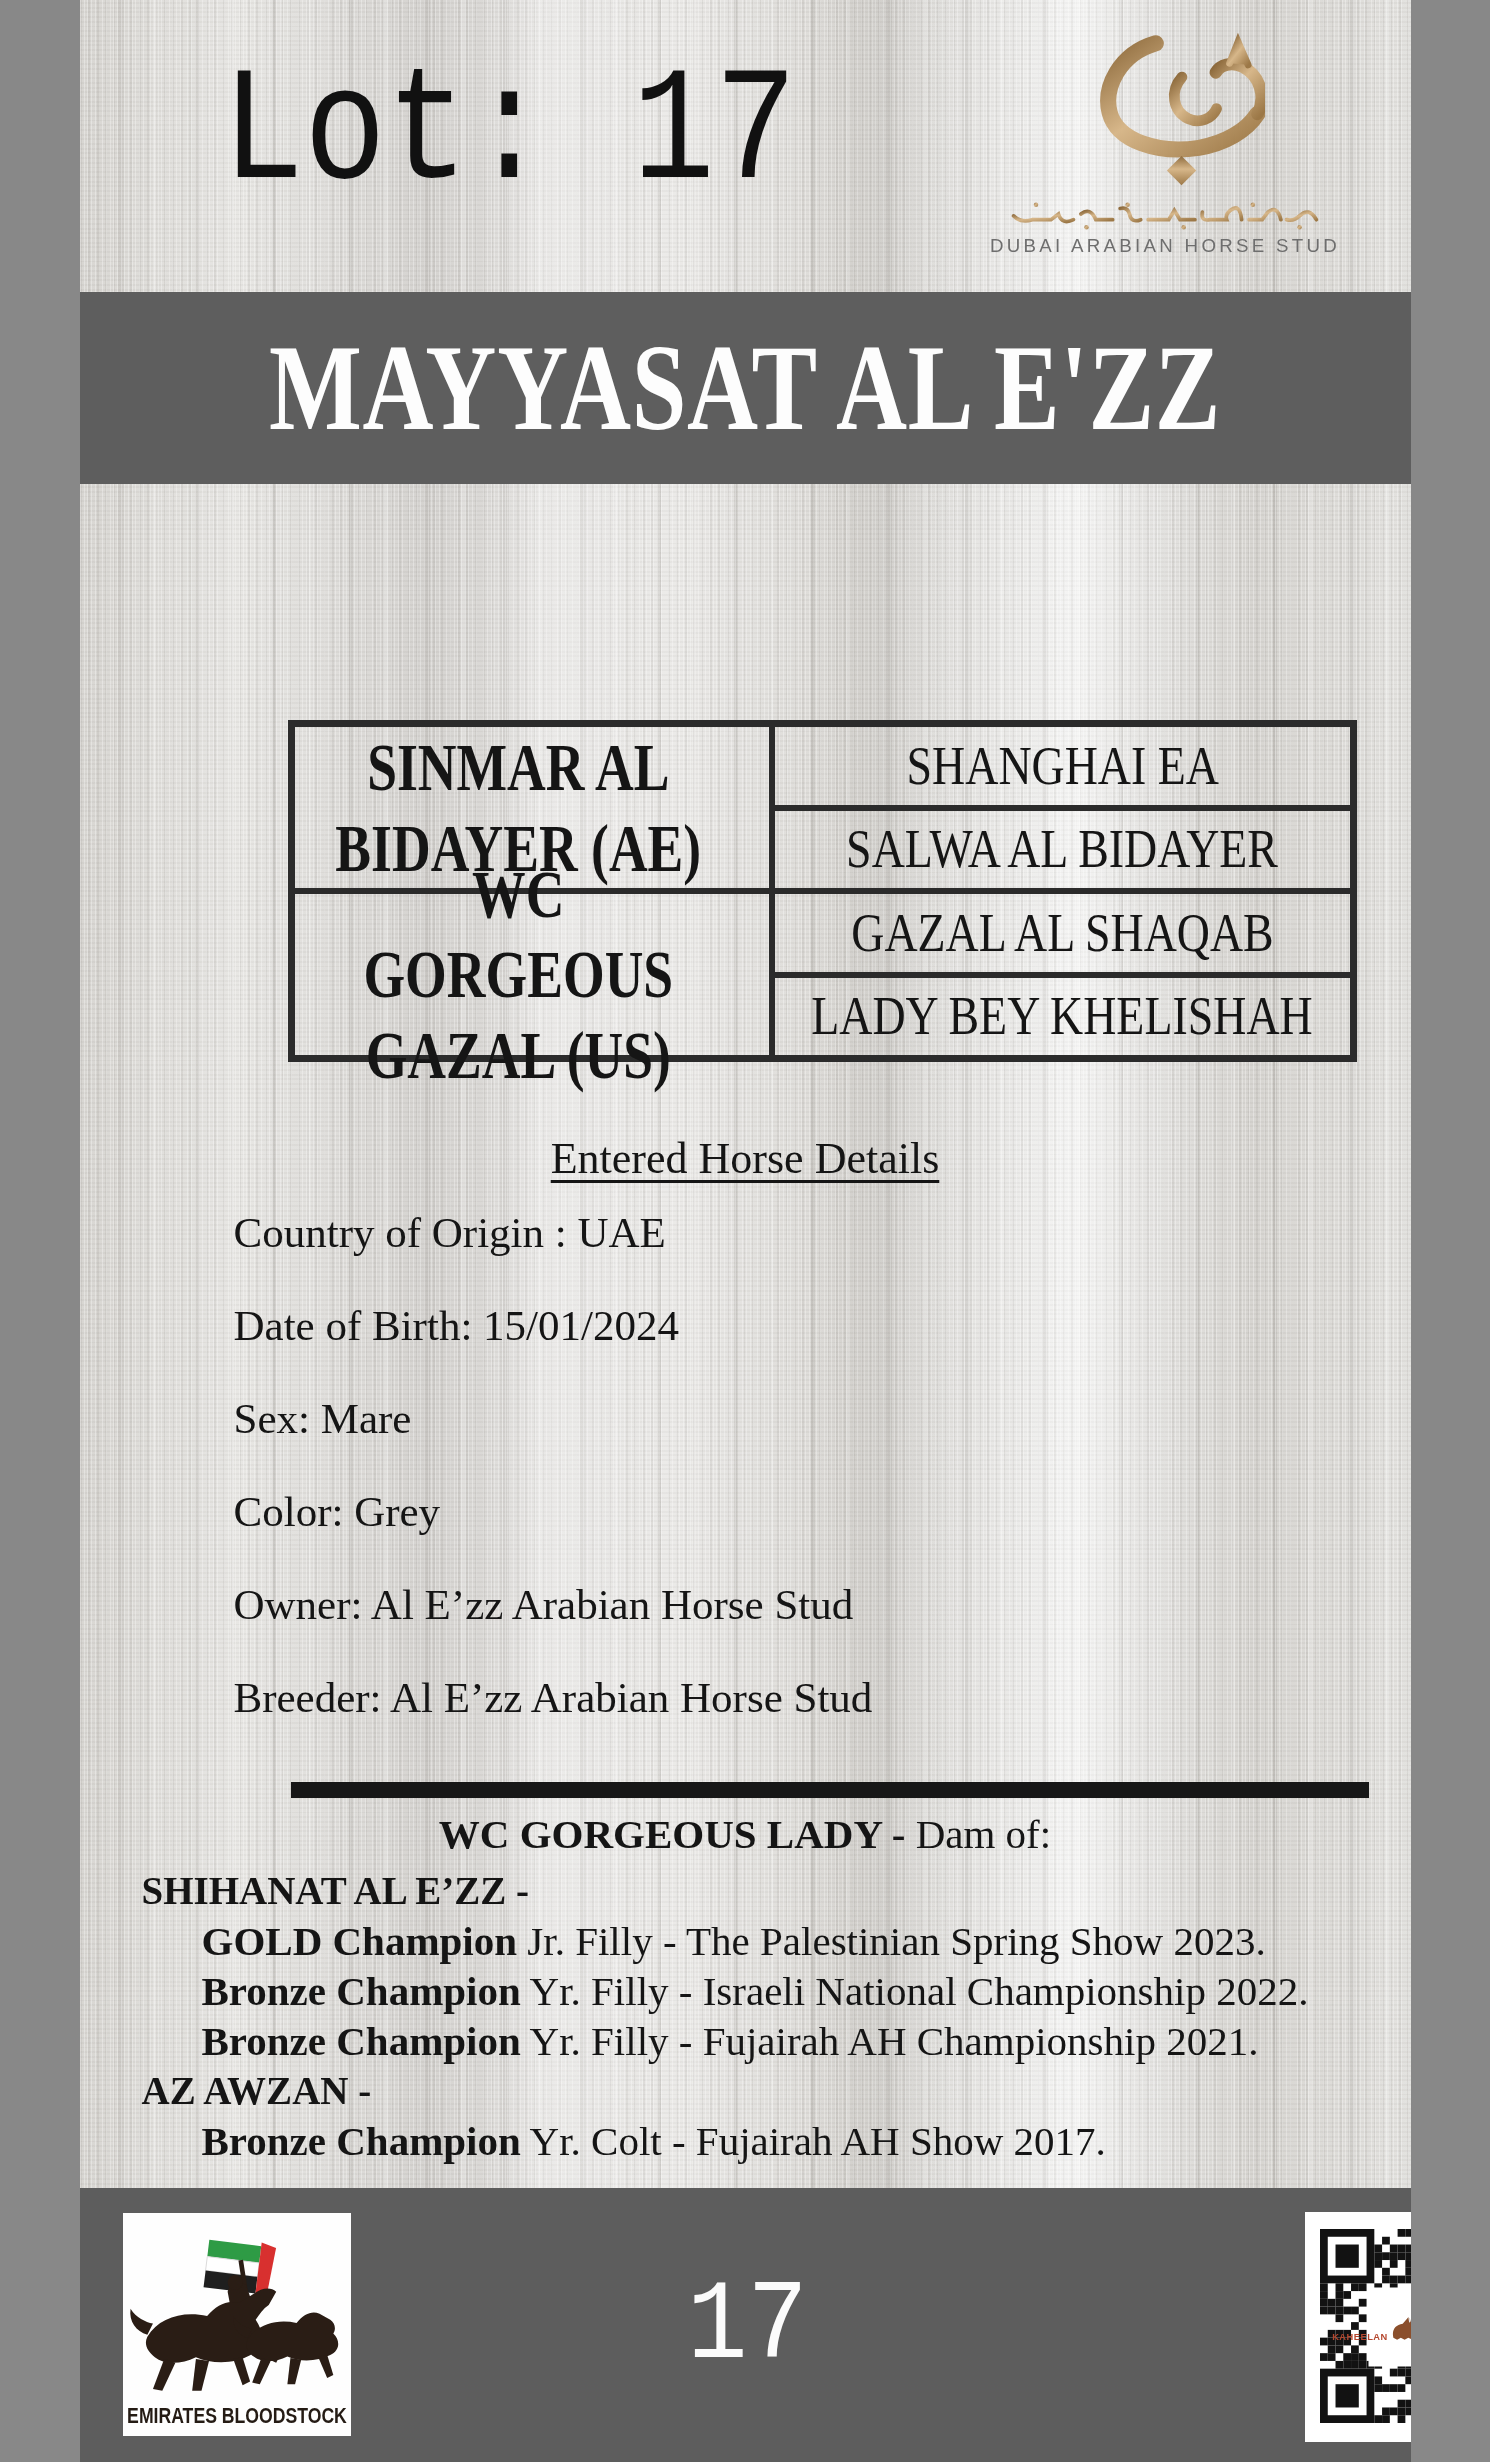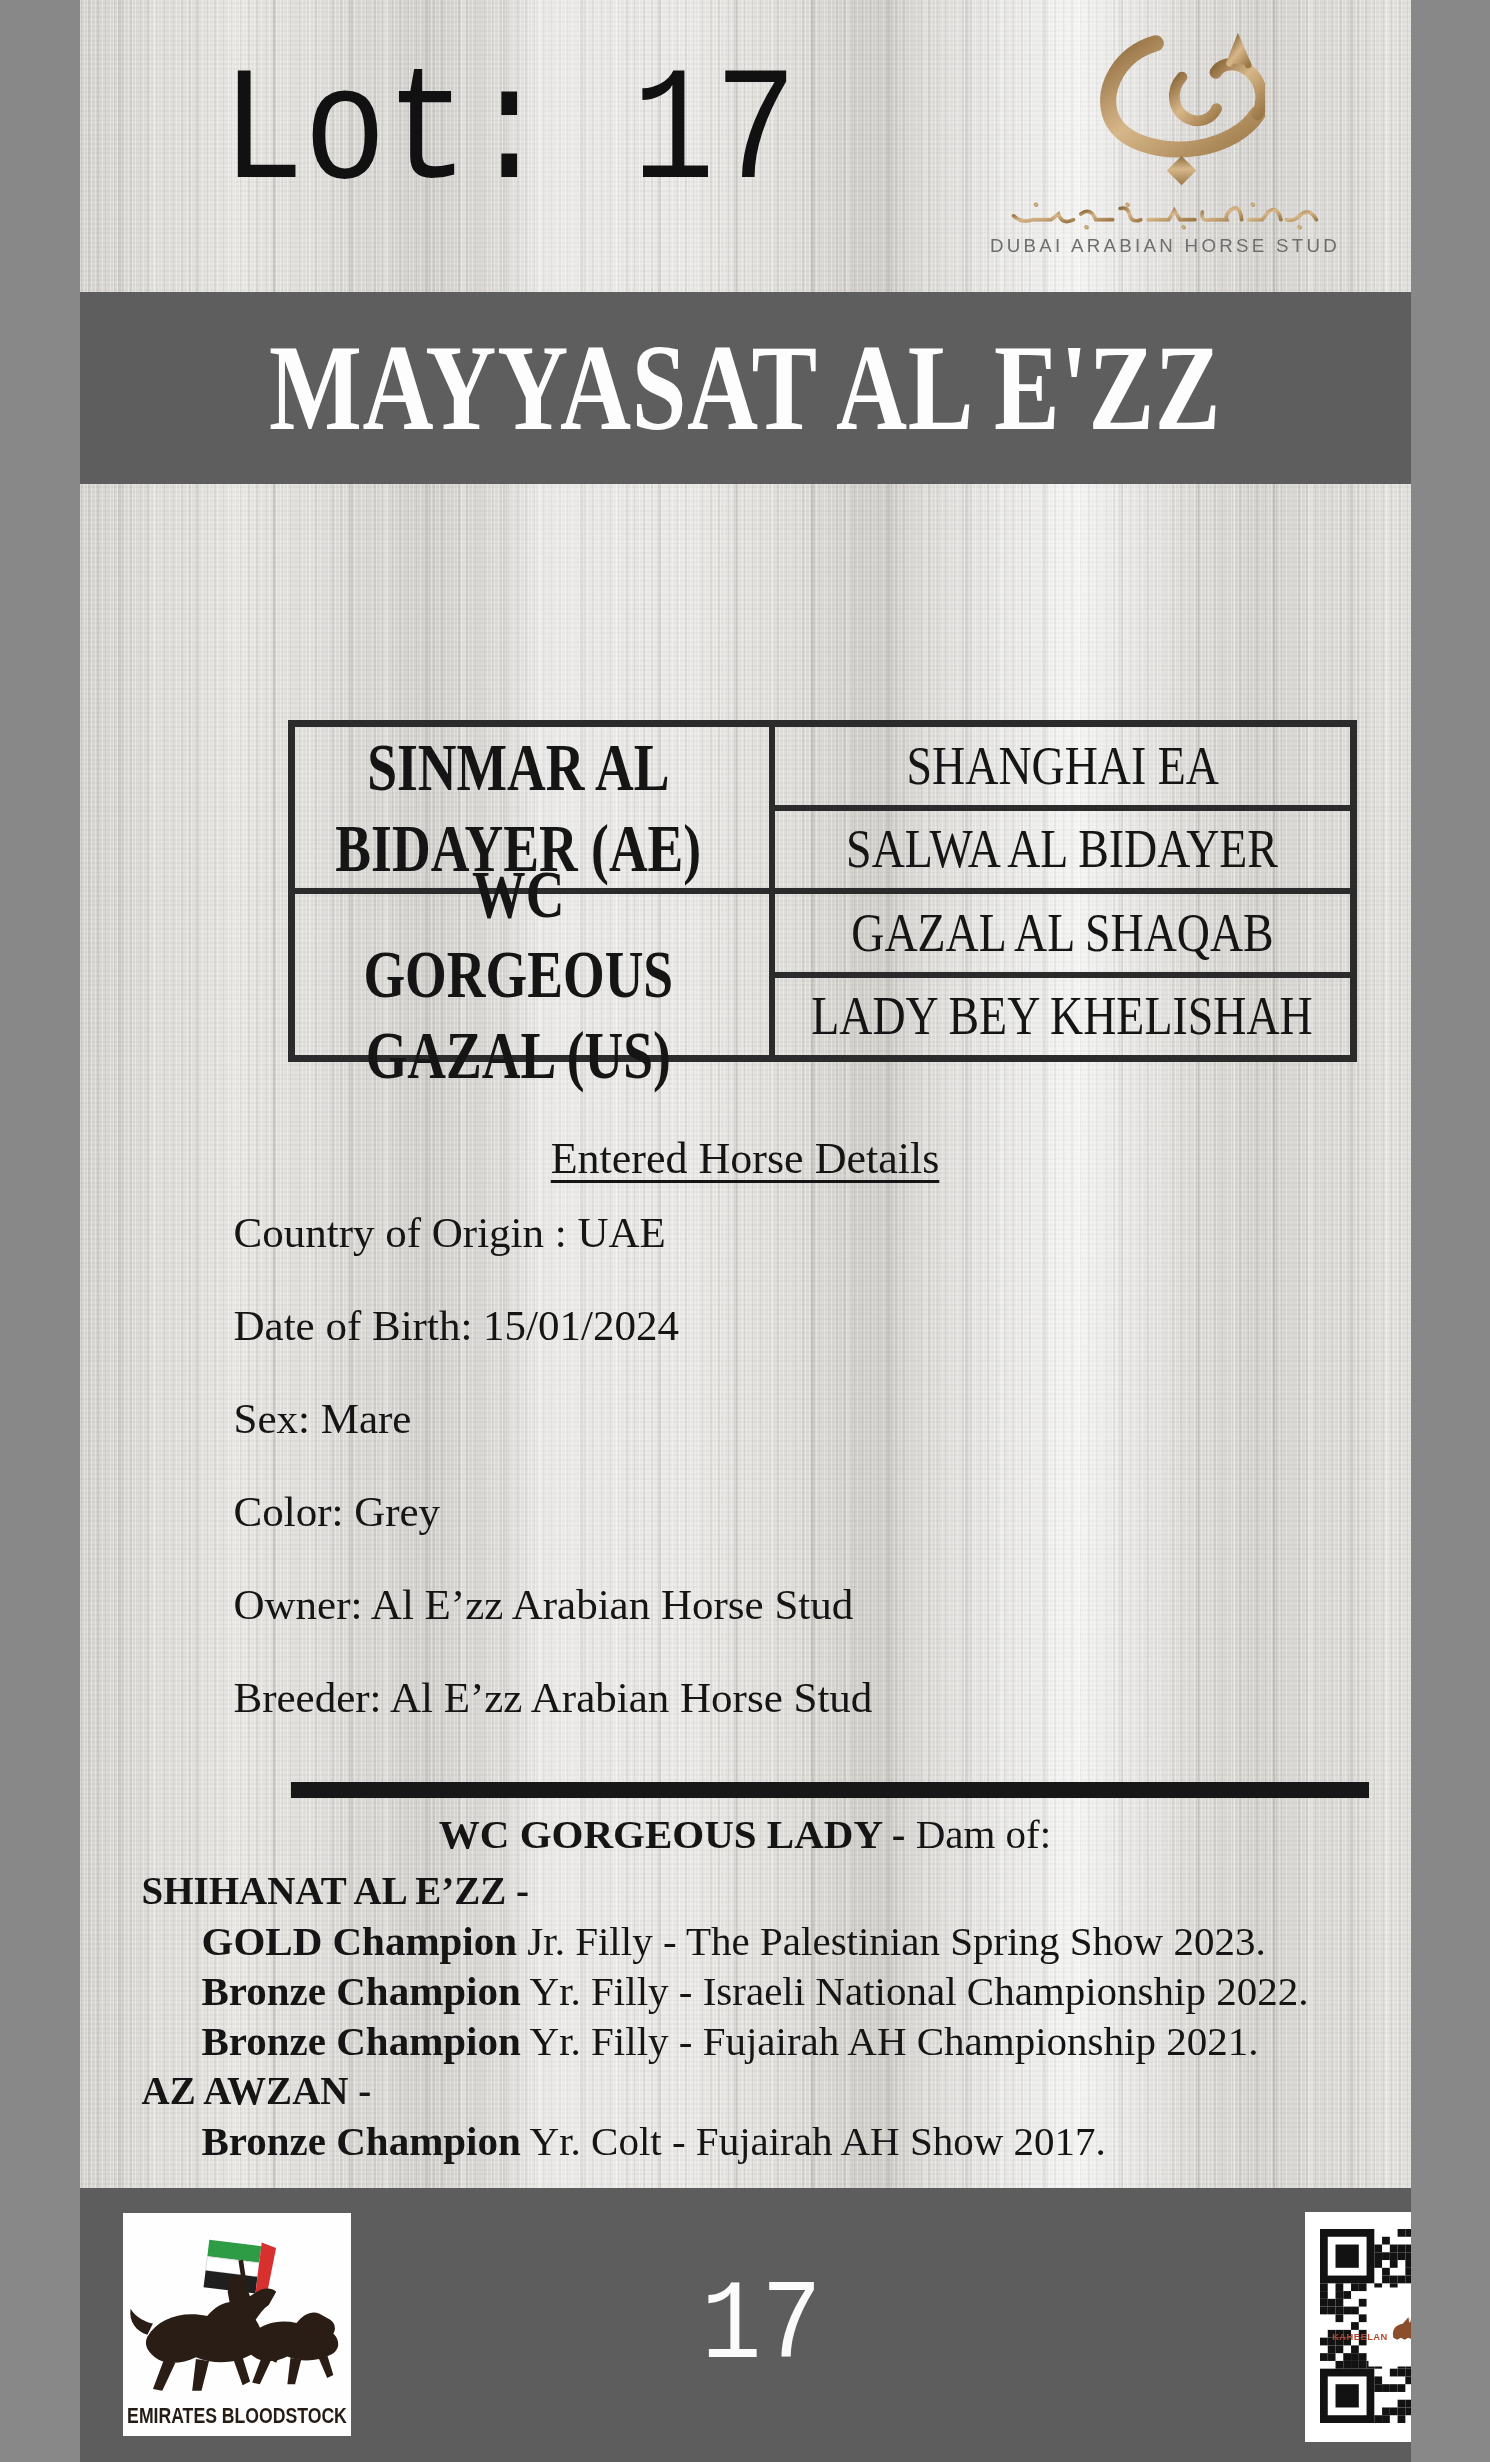--- a/index.html
+++ b/index.html
@@ -44,21 +44,21 @@
   .details div{font-size:43px;line-height:43px;white-space:nowrap;}
   .divider{position:absolute;left:211px;top:1782px;width:1078px;height:16px;background:#171717;}
   .damhead{position:absolute;left:0;top:1812px;width:100%;text-align:center;font-size:41px;line-height:1.1;}
   .damhead .b{font-weight:bold;}
   .damhead .u{text-underline-offset:5.6px;text-decoration-thickness:2.8px;}
   .progeny{position:absolute;left:62px;top:1866px;right:37px;font-size:39px;line-height:50px;}
   .pname{font-weight:bold;}
   .pach{padding-left:60px;font-size:41px;}
   .pach .b{font-weight:bold;}
   .footer{position:absolute;left:0;top:2188px;width:100%;height:274px;background:#5d5d5d;}
-  .fnum{position:absolute;left:16px;top:82px;width:100%;text-align:center;color:#fbfbfb;
+  .fnum{position:absolute;left:2px;top:82px;width:100%;text-align:center;color:#fbfbfb;
     font-family:"Liberation Mono", monospace;font-size:114px;line-height:1;}
   .fnum span{display:inline-block;transform:scaleX(.88);}
   .ebbox{position:absolute;left:43px;top:25px;width:228px;height:223px;background:#fefefe;
     display:flex;flex-direction:column;align-items:center;justify-content:flex-end;}
   .eblabel{font-family:"Liberation Sans", sans-serif;font-weight:bold;font-size:21.5px;color:#241b14;
     white-space:nowrap;transform:scaleX(.82);margin-bottom:7.5px;}
   .ebart{position:absolute;left:0;top:5.6px;width:228px;height:183px;}
   .qrbox{position:absolute;left:1225px;top:24px;width:224px;height:230px;background:#fff;}
   .qrsvg{position:absolute;left:15px;top:17px;width:194px;height:194px;}
   .qrlogo{position:absolute;left:50%;top:50%;transform:translate(-50%,-50%);width:97px;height:79px;

